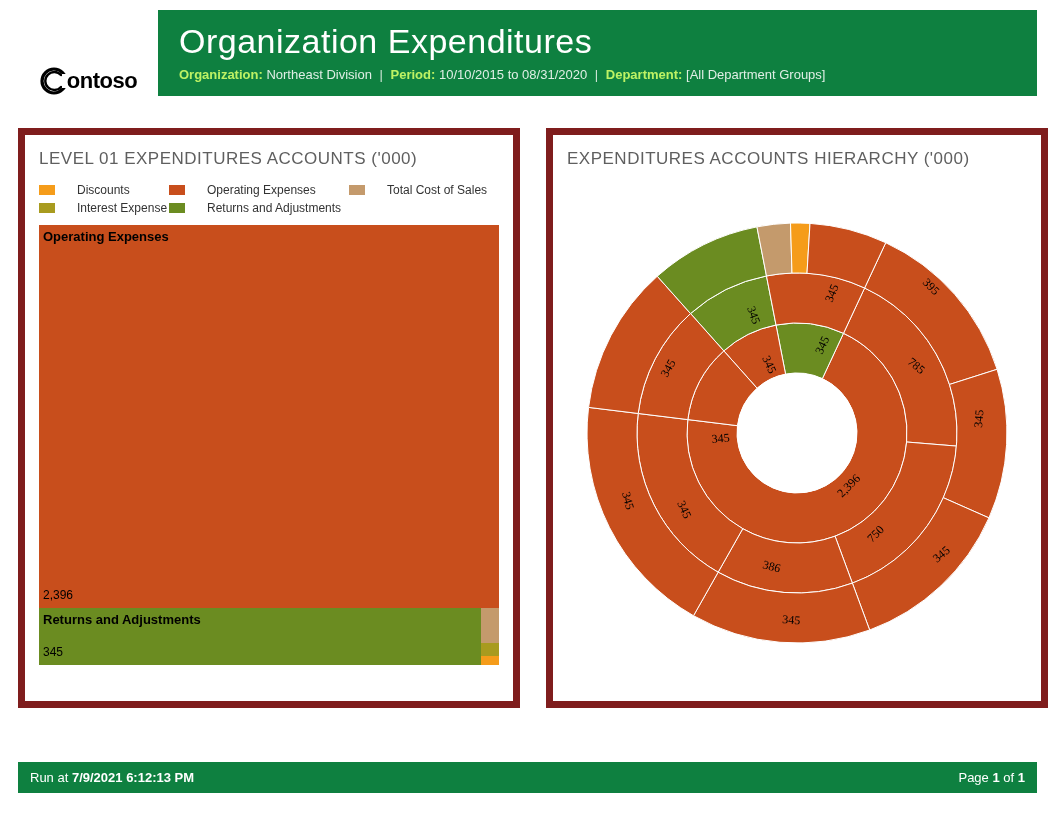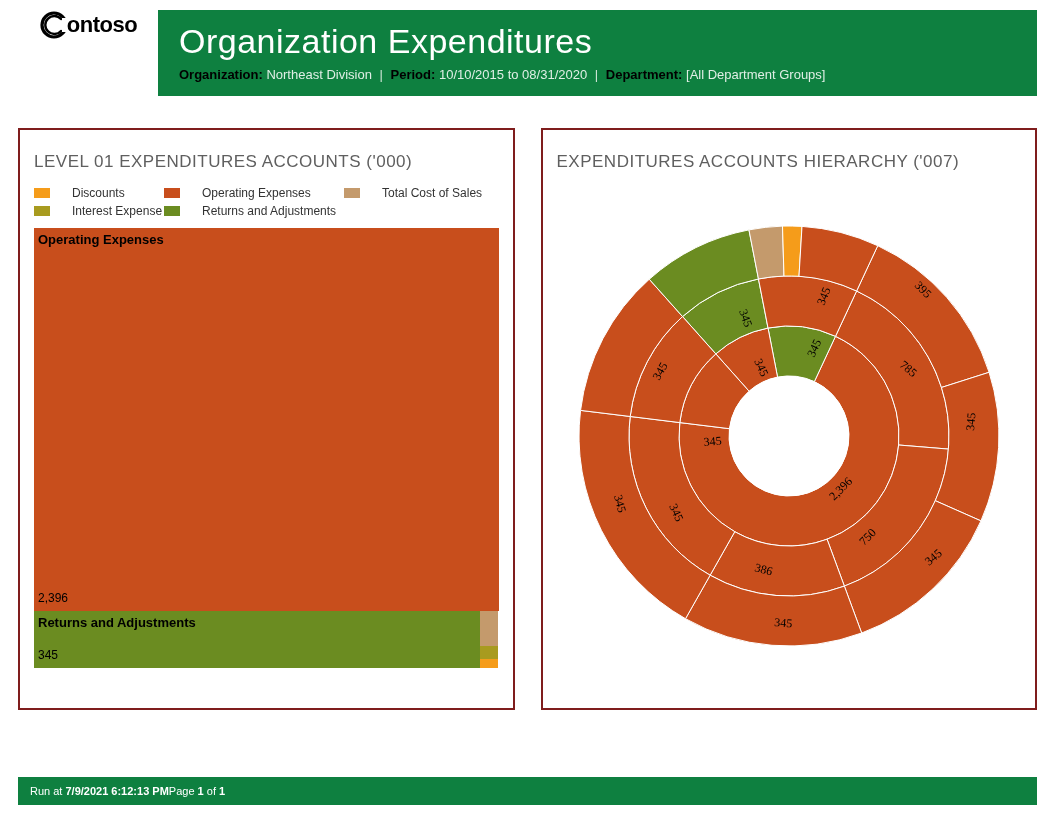--- a/index.html
+++ b/index.html
@@ -5,40 +5,40 @@
   * { box-sizing: border-box; margin: 0; padding: 0; }
   body {
     font-family: "Segoe UI", Arial, sans-serif;
     background: #fff;
     width: 1055px;
     height: 815px;
     position: relative;
     padding: 10px 18px;
   }
   .header-row { display: flex; align-items: stretch; gap: 0; margin-bottom: 32px; }
-  .logo-box { width: 140px; display: flex; align-items: flex-start; justify-content: center; }
+  .logo-box { width: 140px; display: flex; align-items: flex-end; justify-content: center; }
   .logo { font-family: "Segoe UI", Arial, sans-serif; font-size: 22px; font-weight: 700; color: #000; letter-spacing: -0.5px; display:flex; align-items:center;}
   .logo svg { margin-right: -2px; }
   .title-bar { flex: 1; background: #0e8040; color: #fff; padding: 12px 24px 14px 21px; }
   .title-bar h1 { font-size: 34px; font-weight: 300; letter-spacing: 0.5px; margin-bottom: 6px;}
   .sub { font-size: 13px; color: #dfeee5; }
-  .sub .lbl { font-weight: 600; color: #000000; }
+  .sub .lbl { font-weight: 600; color: #bef264; }
   .sub .sep { color: #cfe6d7; margin: 0 4px;}
   .panels { display: flex; gap: 26px; }
-  .panel { border: 2px solid #7f1d1d; padding: 22px 14px; flex: 1; min-height: 580px; position: relative; }
+  .panel { border: 7px solid #7f1d1d; padding: 14px 14px; flex: 1; min-height: 580px; position: relative; }
   .panel-title { font-size: 17px; color: #5f5f5f; letter-spacing: 0.5px; font-weight: 400; margin-bottom: 14px; }
   .legend { display: grid; grid-template-columns: 130px 180px 150px; row-gap: 4px; font-size: 12px; color: #333; margin-bottom: 10px;}
   .lg-item { display: flex; align-items: center; gap: 22px; }
   .sw { width: 16px; height: 10px; display: inline-block; }
   .treemap { position: relative; height: 440px; }
   .tm-block { position: absolute; color: #000; font-size: 12px; }
   .tm-title { font-weight: 700; font-size: 13px; padding: 4px 6px 0 4px; display:block;}
   .tm-val { font-size: 12px; padding: 0 6px 4px 4px; position: absolute; bottom: 2px; left: 0;}
   .sunburst-wrap { display:flex; align-items:center; justify-content:center; height: 500px; }
-  .footer { position: absolute; left: 18px; right: 18px; bottom: 10px; background: #0e8040; color: #fff; font-size: 11px; padding: 8px 12px; display:flex; }
+  .footer { position: absolute; left: 18px; right: 18px; bottom: 22px; background: #0e8040; color: #fff; font-size: 13px; padding: 8px 12px; display:flex; justify-content:space-between; }
   .footer b { font-weight: 700; }
 </style>
 </head>
 <body>
 
 <div class="header-row">
   <div class="logo-box">
     <span class="logo">
       <svg width="30" height="30" viewBox="0 0 30 30">
         <circle cx="15" cy="15" r="12" fill="none" stroke="#000" stroke-width="3.2"></circle>
@@ -100,21 +100,21 @@
         <span class="tm-title">Returns and Adjustments</span>
         <span class="tm-val">345</span>
       </div>
       <div class="tm-block" style="left:96%;top:87%;width:4%;height:8%;background:#c49a6c;"></div>
       <div class="tm-block" style="left:96%;top:95%;width:4%;height:3%;background:#a89b1f;"></div>
       <div class="tm-block" style="left:96%;top:98%;width:4%;height:2%;background:#f59c1a;"></div>
     </div>
   </div>
 
   <div class="panel">
-    <div class="panel-title">EXPENDITURES ACCOUNTS HIERARCHY ('007)</div>
+    <div class="panel-title">EXPENDITURES ACCOUNTS HIERARCHY ('000)</div>
     <div class="sunburst-wrap">
       <svg width="460" height="460" viewBox="-230 -230 460 460">
 
         <g>
 
           <path d="M 25.36 -54.38 A 60 60 0 1 1 -59.55 -7.32 L -109.18 -13.42 A 110 110 0 1 0 46.49 -99.69 Z" fill="#c84e1c" stroke="#fff" stroke-width="1"></path>
 
           <path d="M -11.45 -58.90 A 60 60 0 0 1 25.36 -54.38 L 46.49 -99.69 A 110 110 0 0 0 -20.98 -107.98 Z" fill="#6b8c21" stroke="#fff" stroke-width="1"></path>
 
           <path d="M -39.93 -44.79 A 60 60 0 0 1 -11.45 -58.90 L -20.98 -107.98 A 110 110 0 0 0 -73.20 -82.12 Z" fill="#c84e1c" stroke="#fff" stroke-width="1"></path>

